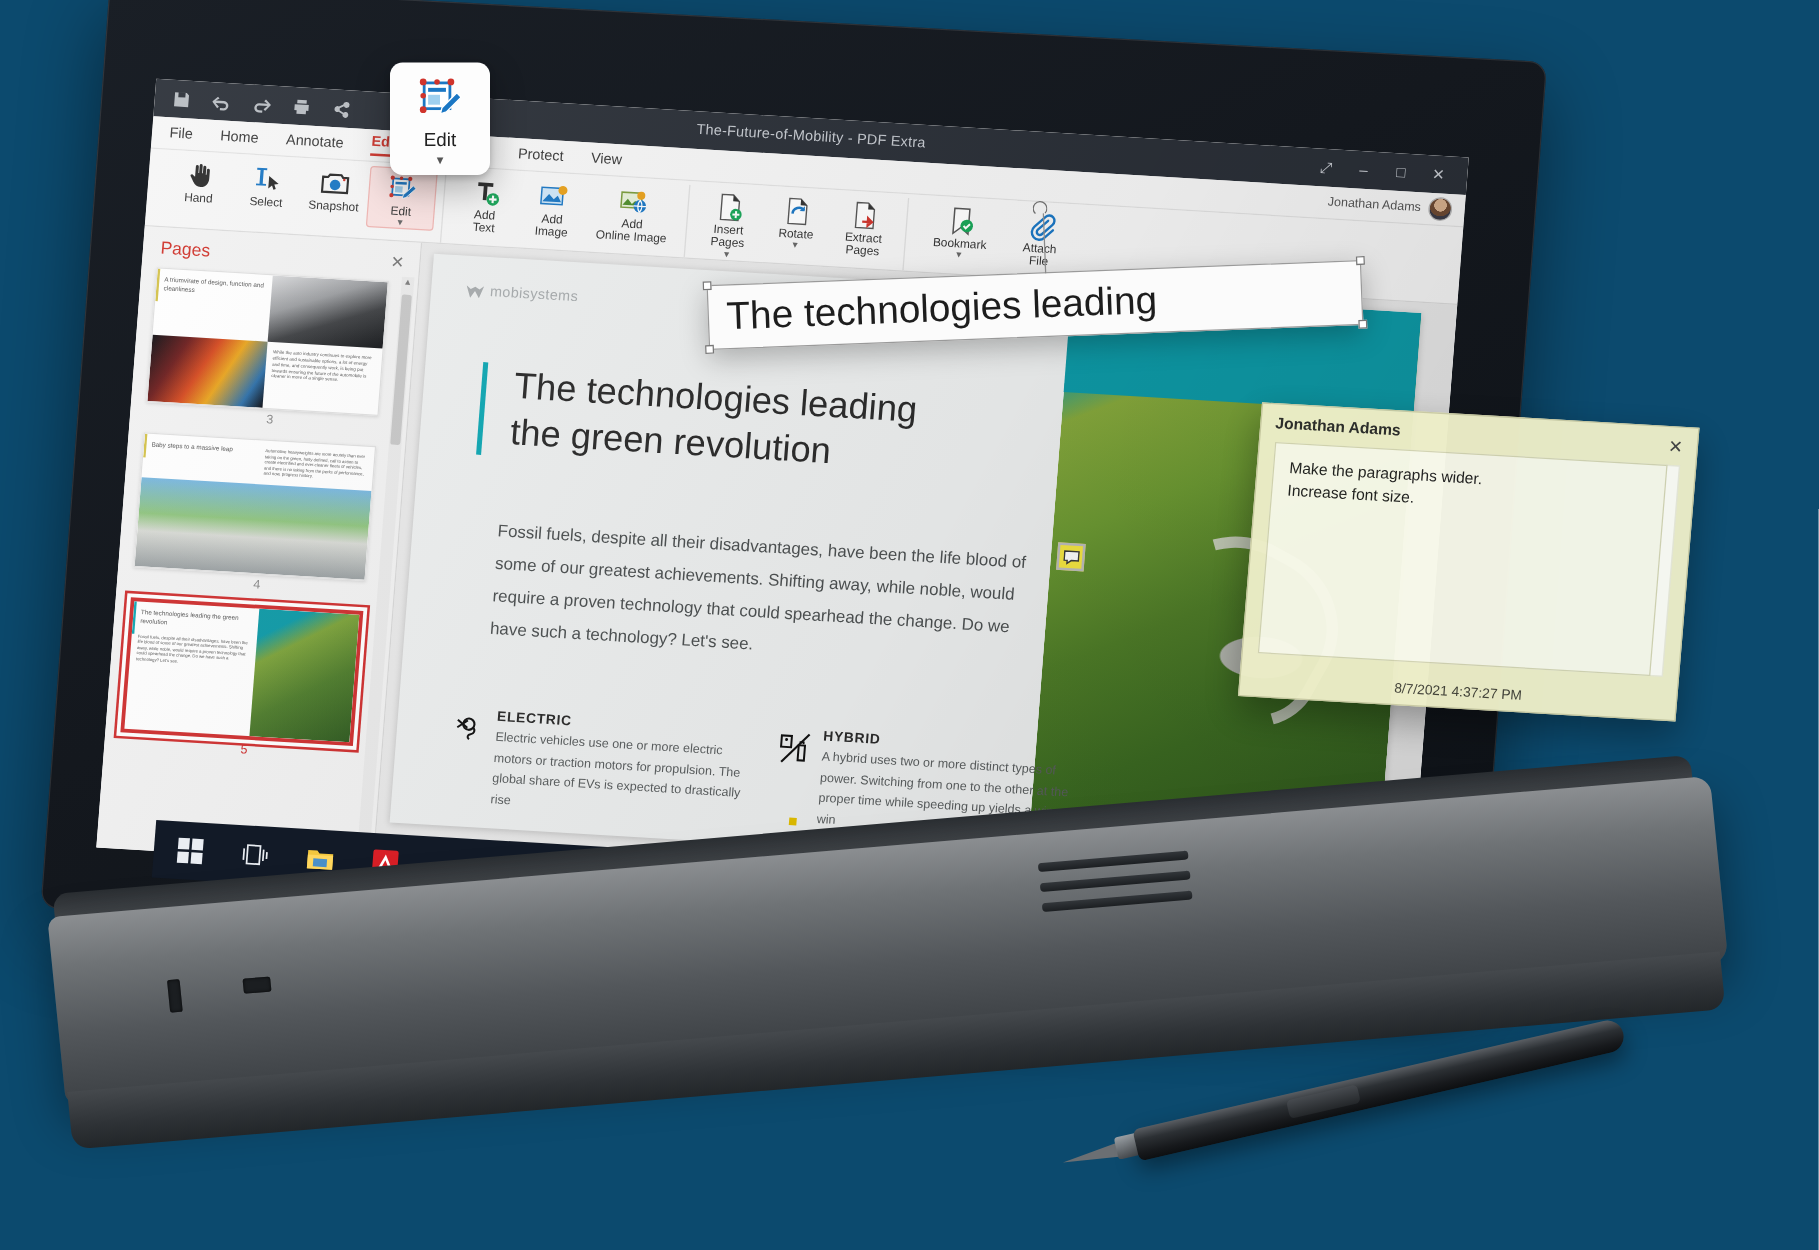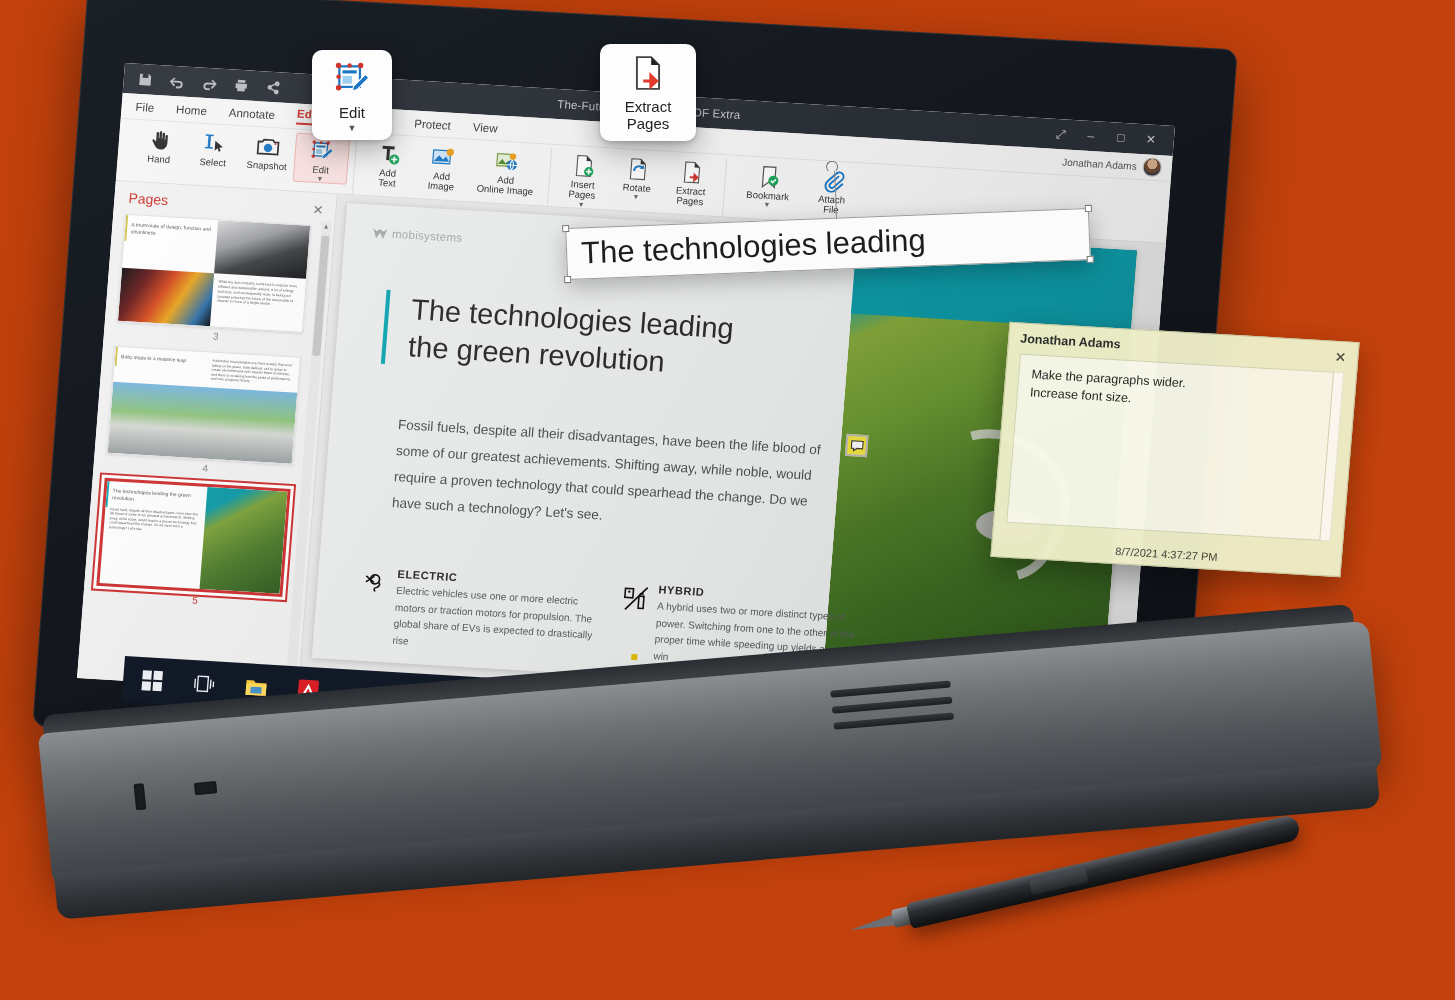--- a/index.html
+++ b/index.html
@@ -4,21 +4,21 @@
 <title>PDF Extra on Laptop</title>
 <style>
   * { box-sizing: border-box; }
   html, body {
     margin: 0; padding: 0;
     width: 1455px; height: 1000px;
     background: #ffffff;
     font-family: "Liberation Sans", sans-serif;
     overflow: hidden;
   }
-  #stage { position: relative; width: 1455px; height: 1000px; background:#c2410c;padding-left:40px; }
+  #stage { position: relative; width: 1455px; height: 1000px; background:#0c4a6e;padding-left:40px; }
 
   
   .laptop-shell {
     position: absolute;
     left: 20px; top: 8px;
     width: 1200px; height: 790px;
   }
   
   .screen-bezel {
     position:absolute; left:0; top:0;
@@ -840,31 +840,20 @@
           <circle cx="17.5" cy="3.5" r="1.7" fill="#d0342c"></circle>
         <circle cx="3.5" cy="17.5" r="1.7" fill="#d0342c"></circle>
           <circle cx="10.5" cy="3.5" r="1.4" fill="#d0342c"></circle>
         <circle cx="3.5" cy="10.5" r="1.4" fill="#d0342c"></circle>
       </svg>
     </span>
     <span class="co-lbl">Edit</span>
     <span class="co-caret">▼</span>
   </div>
 
-  <div class="callout" id="callout-extract">
-    <span class="co-ic">
-      <svg viewBox="0 0 24 24">
-        <path d="M5 2h9l5 5v15H5z" fill="#fff" stroke="#444" stroke-width="1.2"></path>
-        <path d="M14 2l5 5h-5z" fill="#222"></path>
-        <path d="M9 17h8M13.8 13.6l3.6 3.4-3.6 3.4z" stroke="#e23b2e" stroke-width="1.9" fill="none"></path>
-      </svg>
-    </span>
-    <span class="co-lbl" style="white-space:pre-line">Extract
-Pages</span>
-  </div>
 
   <div class="edit-overlay">
     <div class="edit-handle-line"></div>
     <div class="edit-handle-rot"></div>
     <span class="edit-overlay-txt">The technologies leading</span>
     <span class="eo-grip" style="left:-4px; top:-4px;"></span>
     <span class="eo-grip" style="right:-4px; top:-4px;"></span>
     <span class="eo-grip" style="left:-4px; bottom:-4px;"></span>
     <span class="eo-grip" style="right:-4px; bottom:-4px;"></span>
   </div>

